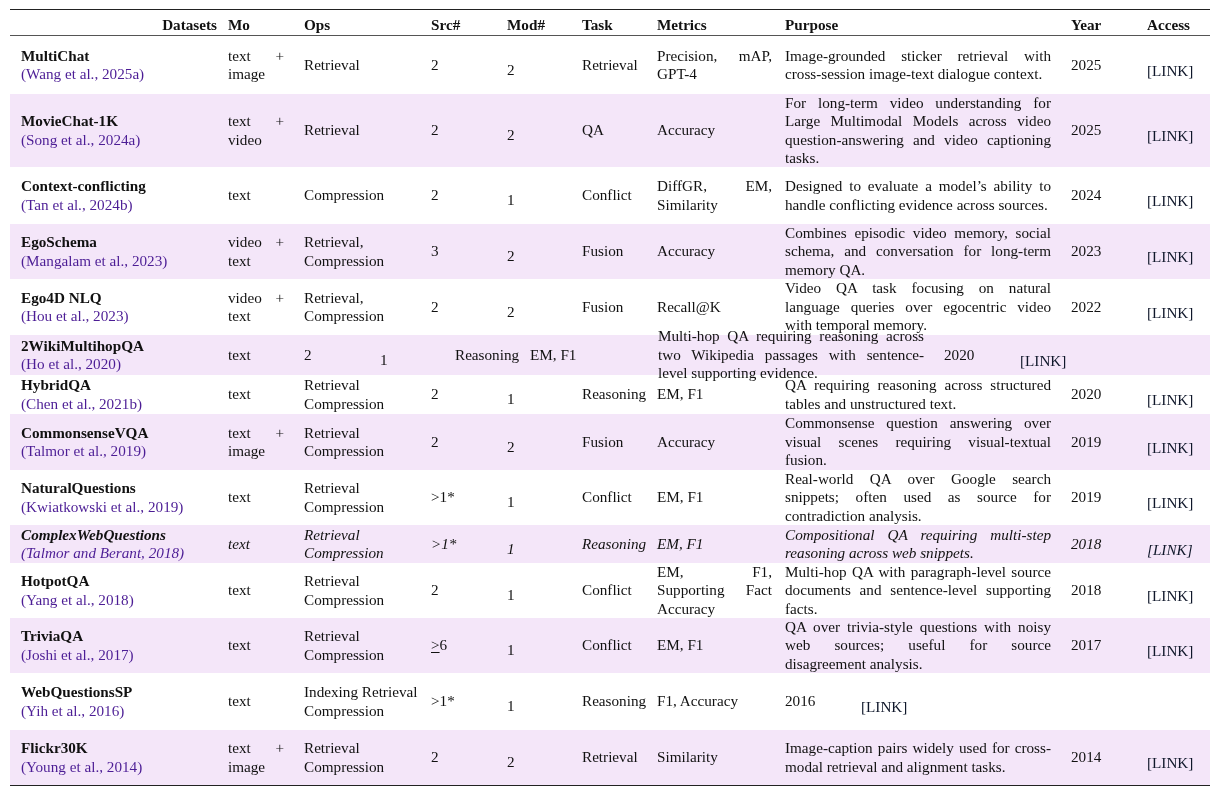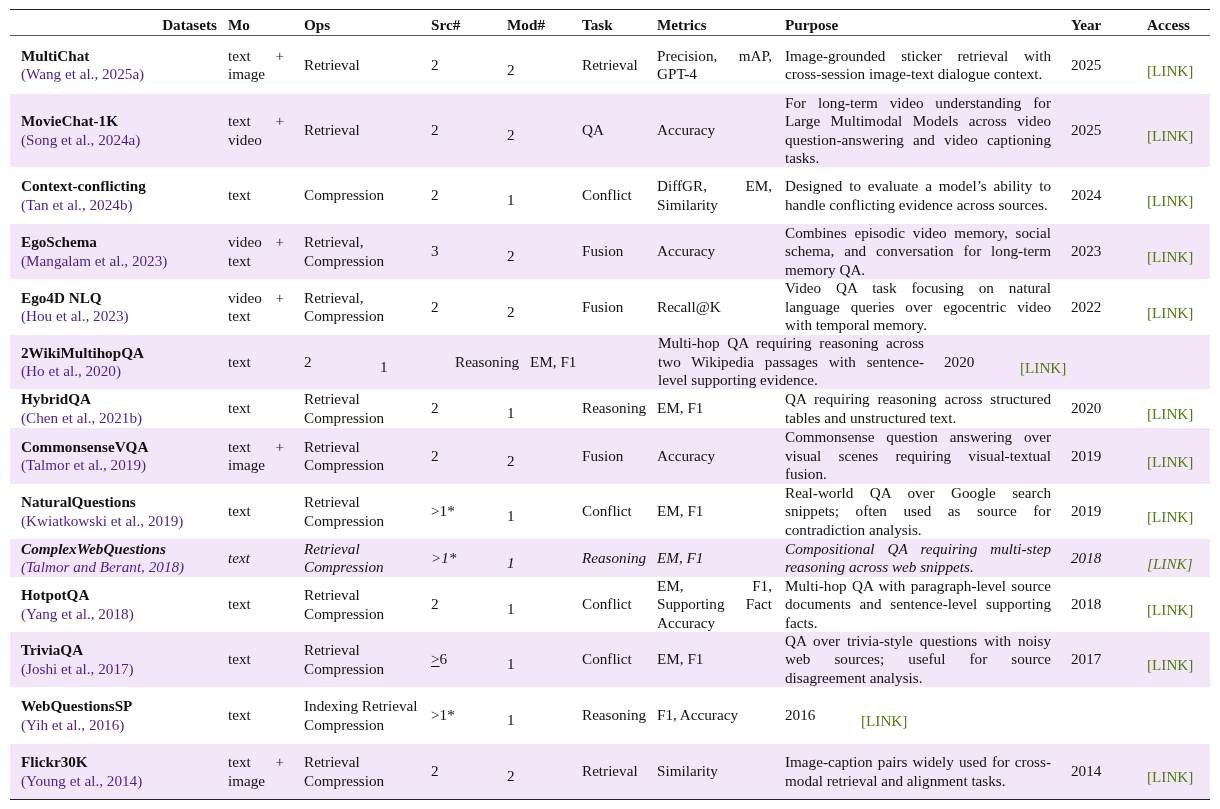--- a/index.html
+++ b/index.html
@@ -21,21 +21,21 @@
   .c-met { width: 128px; }
   .c-pur { width: 286px; }
   .c-year { width: 76px; }
   .c-acc { width: 74px; margin-top: 12px; }
   .row.head .c-ds { padding-top: 0; text-align: right; }
   .ds-name { font-weight: bold; display: block; }
   .ds-cite { color: #4c1d95; display: block; }
   .mo-txt { display: block; width: 56px; text-align: justify; text-align-last: left; }
   .met-txt { display: block; width: 115px; text-align: justify; }
   .pur-txt { display: block; width: 266px; text-align: justify; }
-  .lnk { color: #4d7c0f; text-decoration: none; cursor: pointer; }
+  .lnk { color: #0f172a; text-decoration: none; cursor: pointer; }
   .ge { text-decoration: underline; text-underline-offset: 2px; }
 </style>
 </head>
 <body>
 
 <div class="tbl">
   <div class="row head">
     <div class="c c-ds">Datasets</div>
     <div class="c c-mo">Mo</div>
     <div class="c c-ops">Ops</div>
@@ -146,21 +146,21 @@
     <div class="c c-task">Fusion</div>
     <div class="c c-met">
           <span class="met-txt">Recall@K</span>
         </div>
     <div class="c c-pur">
           <span class="pur-txt">Video QA task focusing on natural language queries over egocentric video with temporal memory.</span>
         </div>
     <div class="c c-year">2022</div>
     <div class="c c-acc"><a class="lnk">[LINK]</a></div>
   </div>
-      <div class="row shade" style="height: 54px;">
+      <div class="row shade" style="height: 40px;">
     <div class="c c-ds">
       <span class="ds-name">2WikiMultihopQA</span>
       <span class="ds-cite">(Ho et al., 2020)</span>
     </div>
     <div class="c c-mo">
           <span class="mo-txt">text</span>
         </div>
     <div class="c c-src">2</div>
     <div class="c c-mod">1</div>
     <div class="c c-task">Reasoning</div>

